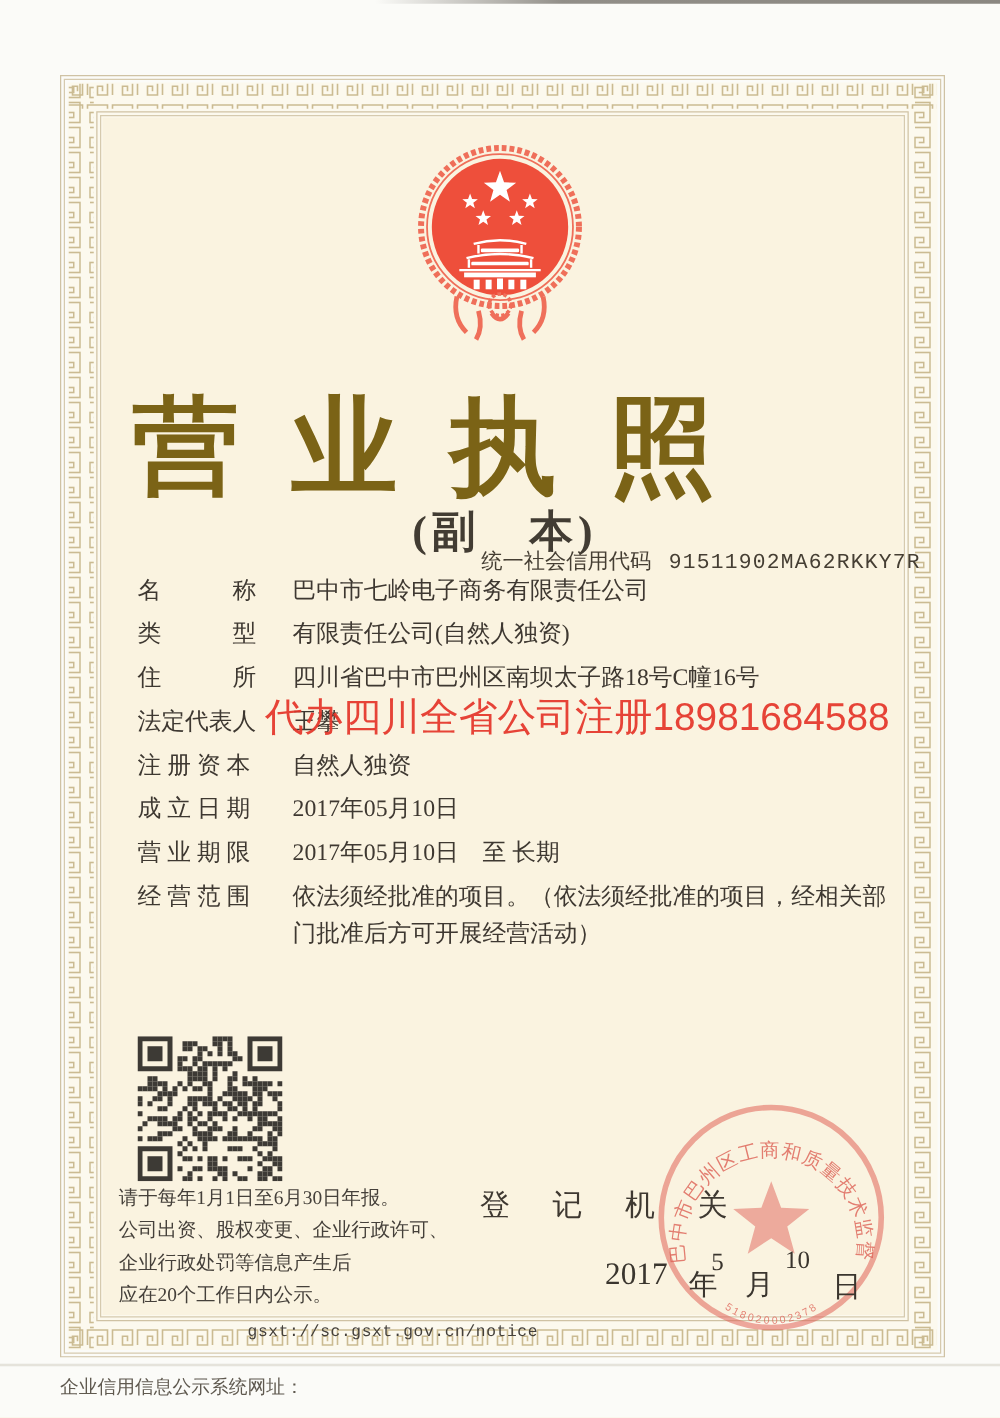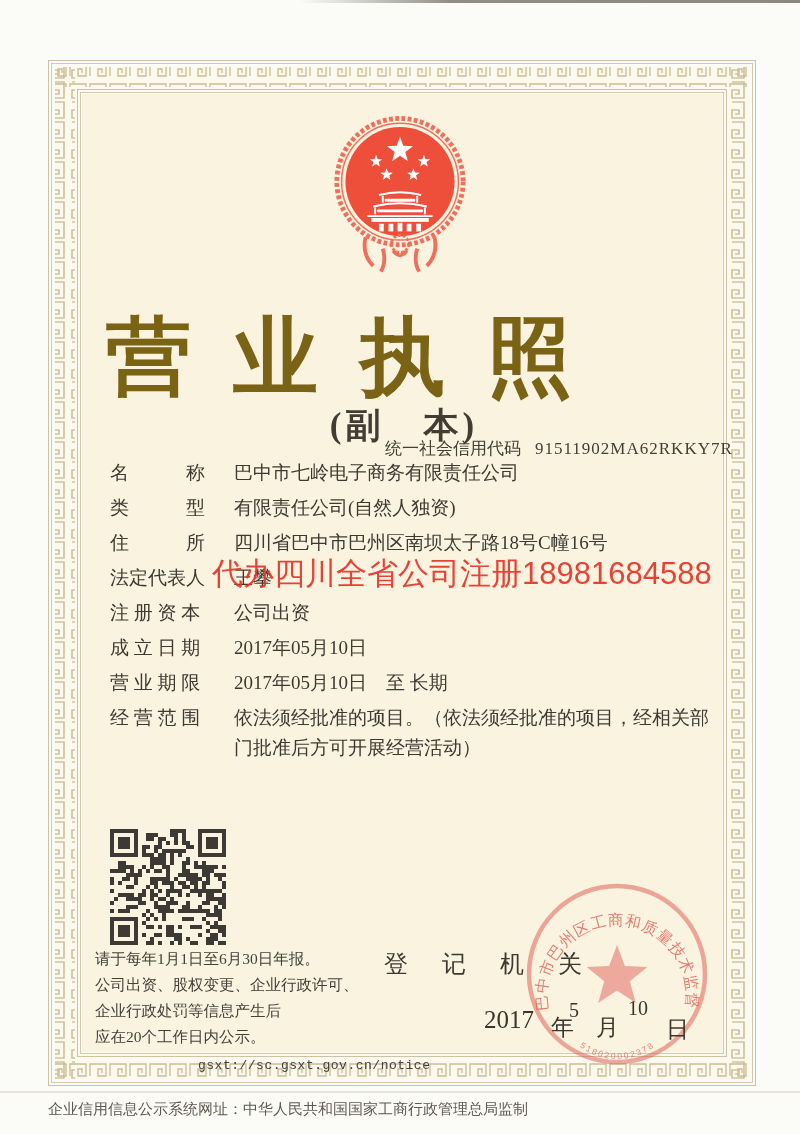--- a/index.html
+++ b/index.html
@@ -20,21 +20,21 @@
   .title{
     position:absolute;left:0;top:300px;width:678px;text-align:center;
     font-size:85px;font-weight:700;color:#7b6316;
     letter-spacing:42px;padding-left:42px;box-sizing:border-box;
     font-family:Liberation Sans, sans-serif;
   }
   .subtitle{
     position:absolute;left:0;top:402px;width:800px;text-align:center;
     font-size:35px;font-weight:600;color:#423c33;letter-spacing:4px;padding-left:4px;
   }
-  .credit-row{position:absolute;left:385px;top:437px;font-size:17px;color:#453e33;white-space:nowrap;}
+  .credit-row{position:absolute;left:385px;top:437px;font-size:17px;color:#453e33;white-space:nowrap;font-family:Liberation Mono, monospace;}
   .credit-row .code{margin-left:14px;letter-spacing:1px;}
 
   .fields{position:absolute;left:110px;top:461px;width:614px;}
   .field-row{display:flex;margin-bottom:8px;font-size:19px;color:#3e3831;line-height:24px;}
   .field-label{width:114px;flex:0 0 114px;white-space:nowrap;}
   .field-value{margin-left:10px;width:486px;line-height:30px;margin-top:-3px;}
 
   .watermark{
     position:absolute;left:212px;top:553px;z-index:6;
     font-size:31px;color:#e53529;opacity:.92;white-space:nowrap;
@@ -158,21 +158,21 @@
   <div class="field-row">
     <span class="field-label">住　　　所</span>
     <span class="field-value">四川省巴中市巴州区南坝太子路18号C幢16号</span>
   </div>
   <div class="field-row">
     <span class="field-label">法定代表人</span>
     <span class="field-value">王攀</span>
   </div>
   <div class="field-row">
     <span class="field-label">注 册 资 本</span>
-    <span class="field-value">公司出资</span>
+    <span class="field-value">自然人独资</span>
   </div>
   <div class="field-row">
     <span class="field-label">成 立 日 期</span>
     <span class="field-value">2017年05月10日</span>
   </div>
   <div class="field-row">
     <span class="field-label">营 业 期 限</span>
     <span class="field-value">2017年05月10日　至 长期</span>
   </div>
   <div class="field-row">
@@ -523,14 +523,13 @@
 <span class="date-part d-year-u">年</span>
 <span class="date-part d-month">5</span>
 <span class="date-part d-month-u">月</span>
 <span class="date-part d-day">10</span>
 <span class="date-part d-day-u">日</span>
 
 <div class="url">gsxt://sc.gsxt.gov.cn/notice</div>
 
 <div class="footer">
   <span>企业信用信息公示系统网址：</span>
-  <span>中华人民共和国国家工商行政管理总局监制</span>
 </div>
 
 </body></html>

